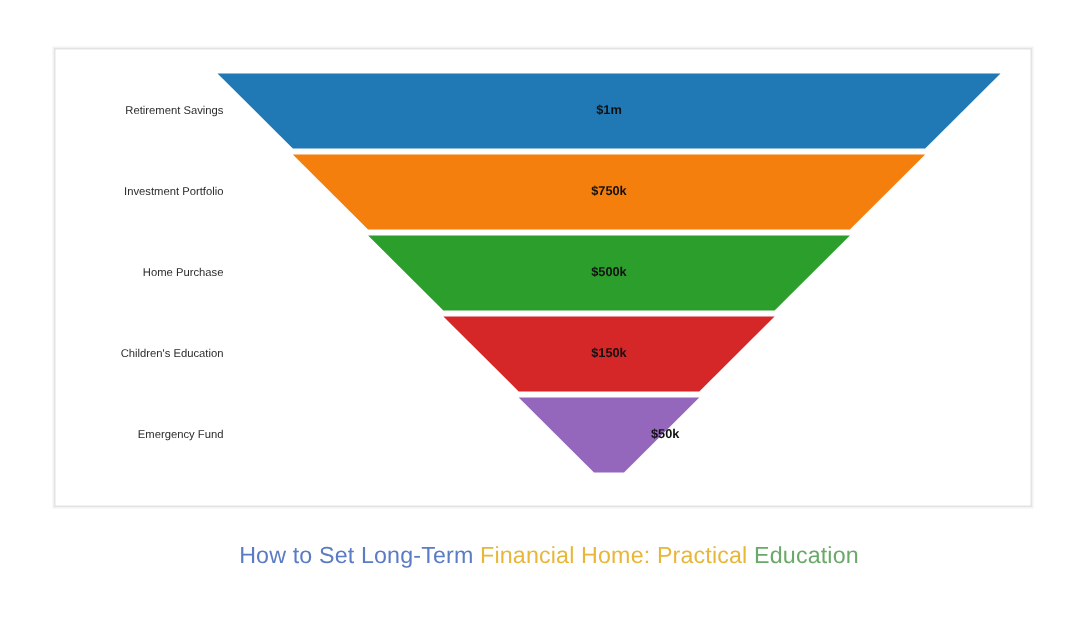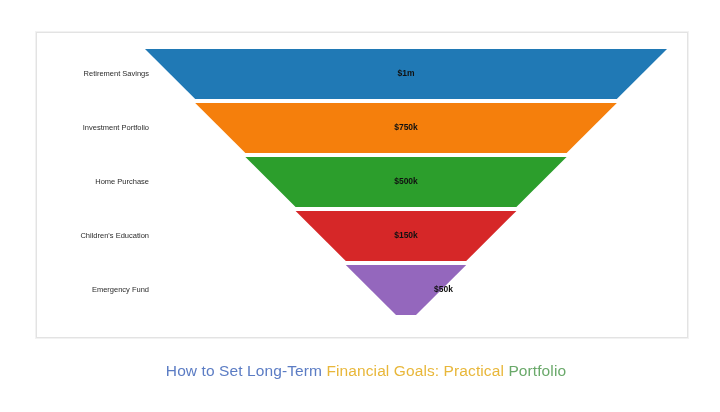--- a/index.html
+++ b/index.html
@@ -100,16 +100,16 @@
           <text y="41" x="369" class="val-label">$1m</text>
           <text y="95" x="369" class="val-label">$750k</text>
           <text y="149" x="369" class="val-label">$500k</text>
           <text y="203" x="369" class="val-label">$150k</text>
           <text y="257" x="397" class="val-label-outside">$50k</text>
         </g>
     </svg>
   </div>
 
   <div class="caption">
-    <span style="color: rgb(91, 124, 196); margin-left: 12px;">How to Set Long-Term</span><span> </span><span style="color: rgb(232, 183, 58);">Financial Goals: Practical</span><span> </span><span style="color: rgb(106, 169, 106);">Portfolio</span>
+    <span style="color: rgb(91, 124, 196); margin-left: 12px;">How to Set Long-Term</span><span> </span><span style="color: rgb(232, 183, 58);">Financial Home: Practical</span><span> </span><span style="color: rgb(106, 169, 106);">Education</span>
   </div>
 
 </div>
 
 </body></html>

